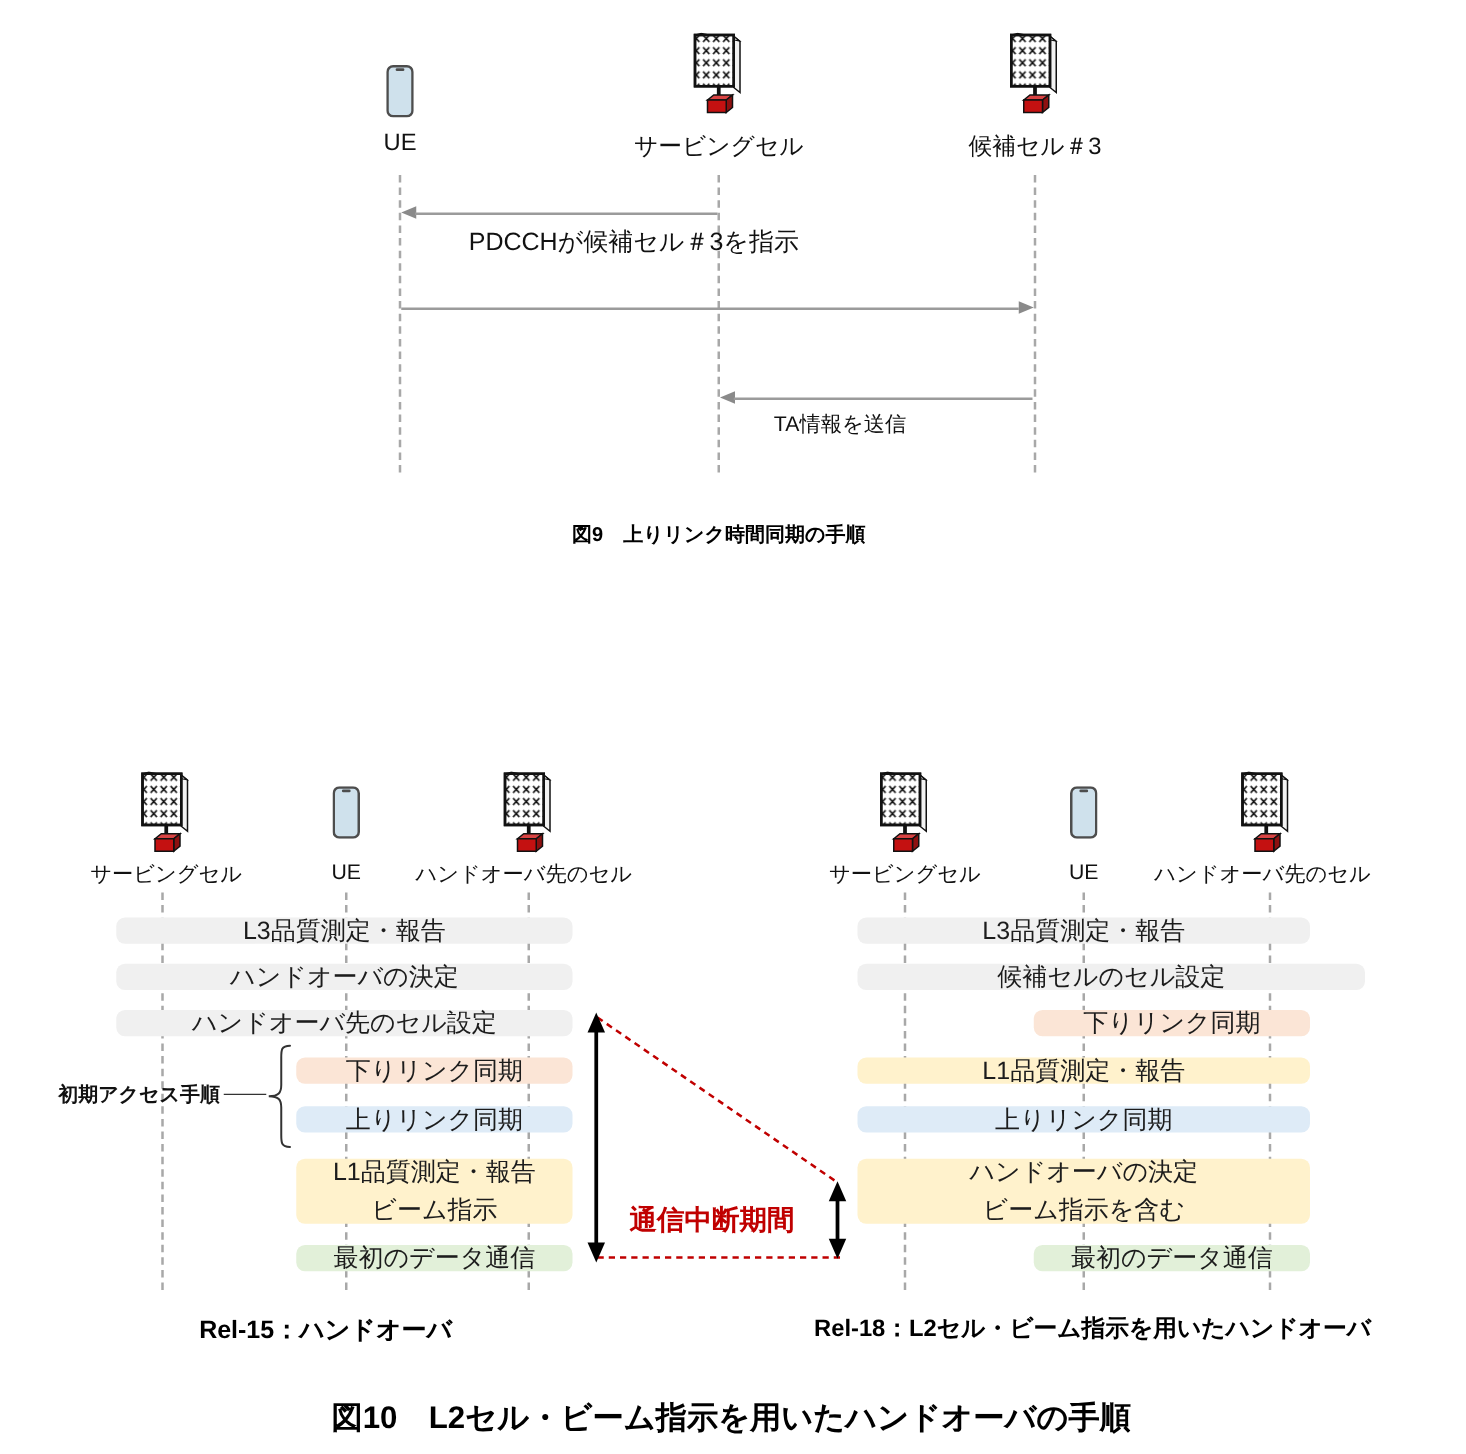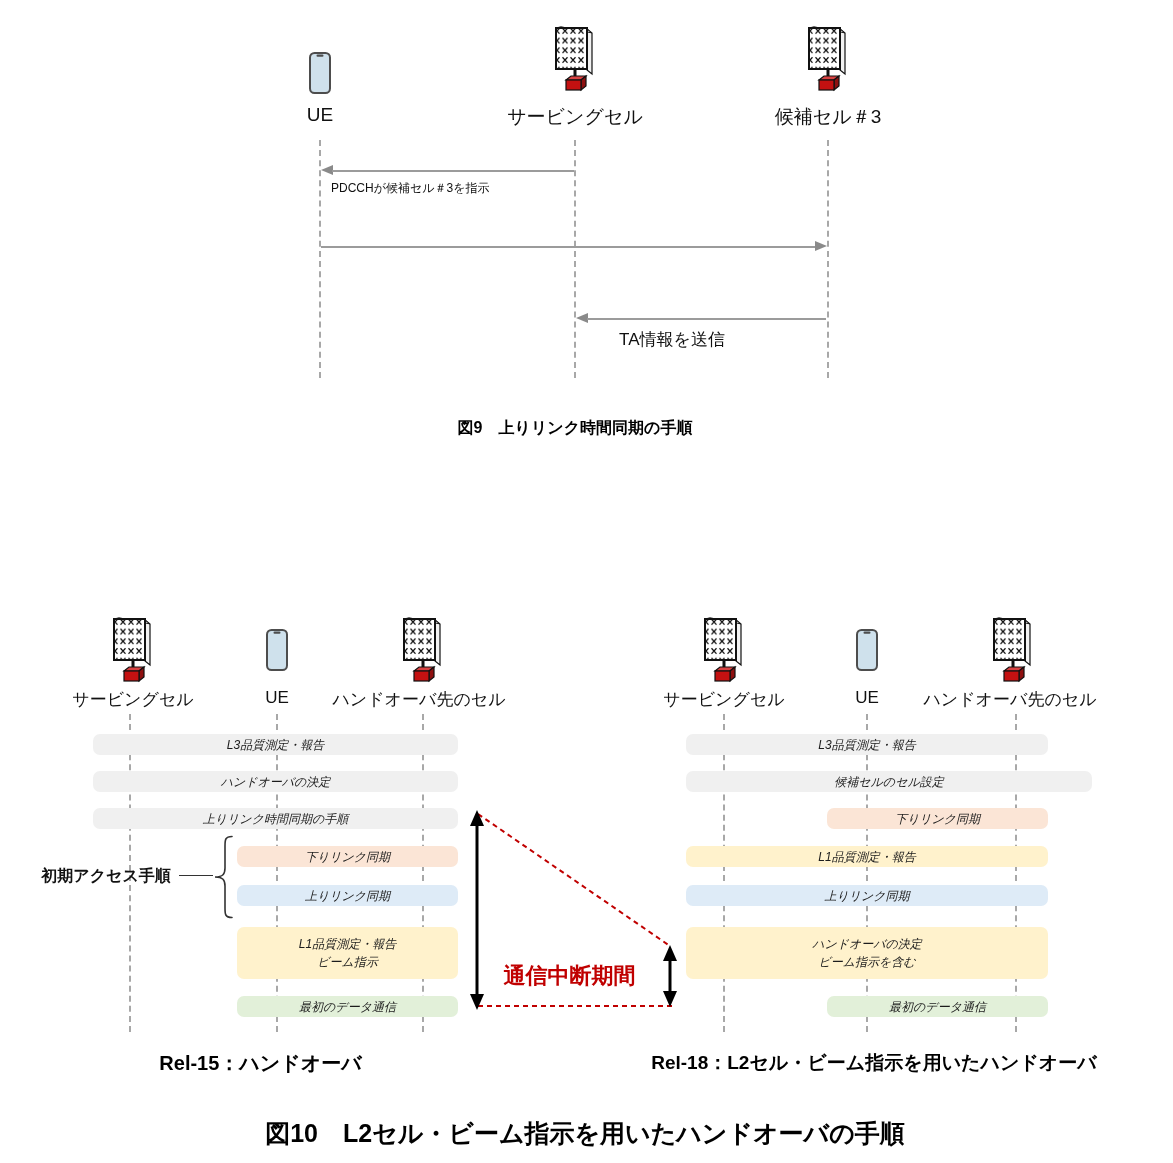--- a/index.html
+++ b/index.html
@@ -3,38 +3,38 @@
 <meta charset="utf-8">
 <style>
   html,body{margin:0;padding:0;background:#fff;}
   #stage{
     position:relative;width:1173px;height:1163px;background:#ffffff;overflow:hidden;
     font-family:"Liberation Sans","DejaVu Sans",sans-serif;color:#111;padding-left:14px;
   }
   .abs{position:absolute;}
   .band{
     border-radius:7px;display:flex;align-items:center;justify-content:center;
-    font-size:12px;line-height:1.5;color:#1c1c1c;text-align:center;white-space:pre-line;font-style:italic;
+    font-size:20px;line-height:1.5;color:#1c1c1c;text-align:center;white-space:pre-line;
   }
   .gray{background:#f0f0f0;}
   .peach{background:#fbe5d6;}
   .blue{background:#deebf7;}
   .yellow{background:#fff2cc;}
   .green{background:#e2f0d9;}
   .lifeline{width:0;border-left:2px dashed #a8a8a8;}
   .actor-label{font-size:17px;text-align:center;color:#111;}
   .actor-label-lg{font-size:19px;text-align:center;color:#111;}
   .msg-line{height:0;border-top:2px solid #9b9b9b;}
   .tri-left{width:0;height:0;border-top:5.5px solid transparent;border-bottom:5.5px solid transparent;border-right:12px solid #8a8a8a;}
   .tri-right{width:0;height:0;border-top:5.5px solid transparent;border-bottom:5.5px solid transparent;border-left:12px solid #8a8a8a;}
-  .msg-label{font-size:12px;color:#111;white-space:nowrap;}
+  .msg-label{font-size:20px;color:#111;white-space:nowrap;margin-left:44px;}
   .msg-label-c{font-size:17px;color:#111;text-align:center;}
   .caption{font-weight:bold;color:#000;text-align:center;white-space:nowrap;}
   .red-label{font-size:22px;font-weight:bold;color:#c00000;text-align:center;white-space:nowrap;}
-  .brace-label{font-size:16px;font-weight:bold;color:#111;text-align:center;white-space:nowrap;}
+  .brace-label{font-size:16px;font-weight:bold;color:#111;text-align:right;white-space:nowrap;}
   .connector{height:0;border-top:1.5px solid #333;}
 </style>
 </head>
 <body>
 
 <div id="stage">
 
   <svg width="0" height="0" style="position:absolute" aria-hidden="true">
     <defs>
       <pattern id="xpat" width="8" height="9.7" patternUnits="userSpaceOnUse">
@@ -101,21 +101,21 @@
   <div class="abs actor-label" style="left:33px;top:688px;width:200px">サービングセル</div>
   <div class="abs actor-label" style="left:177px;top:688px;width:200px">UE</div>
   <div class="abs actor-label" style="left:319px;top:688px;width:200px">ハンドオーバ先のセル</div>
 
   <div class="abs lifeline" style="left:129px;top:714px;height:318px"></div>
   <div class="abs lifeline" style="left:276px;top:714px;height:318px"></div>
   <div class="abs lifeline" style="left:422px;top:714px;height:318px"></div>
 
   <div class="abs band gray" style="left:93px;top:734px;width:365px;height:21px">L3品質測定・報告</div>
   <div class="abs band gray" style="left:93px;top:771px;width:365px;height:21px">ハンドオーバの決定</div>
-  <div class="abs band gray" style="left:93px;top:808px;width:365px;height:21px">上りリンク時間同期の手順</div>
+  <div class="abs band gray" style="left:93px;top:808px;width:365px;height:21px">ハンドオーバ先のセル設定</div>
   <div class="abs band peach" style="left:237px;top:846px;width:221px;height:21px">下りリンク同期</div>
   <div class="abs band blue" style="left:237px;top:885px;width:221px;height:21px">上りリンク同期</div>
   <div class="abs band yellow" style="left:237px;top:927px;width:221px;height:52px">L1品質測定・報告
 ビーム指示</div>
   <div class="abs band green" style="left:237px;top:996px;width:221px;height:21px">最初のデータ通信</div>
 
   <div class="abs brace-label" style="left:36px;top:866px;width:140px">初期アクセス手順</div>
   <div class="abs connector" style="left:179px;top:875px;width:34px"></div>
   <svg class="abs" style="left:212px;top:835px" width="22" height="84" viewBox="0 0 22 84">
     <path d="M20,1.5 C13,1.5 13,5 13,11 L13,33 C13,39 11,42 3,42 C11,42 13,45 13,51 L13,73 C13,79 13,82.5 20,82.5" fill="none" stroke="#333" stroke-width="1.6" stroke-linecap="round"></path>

